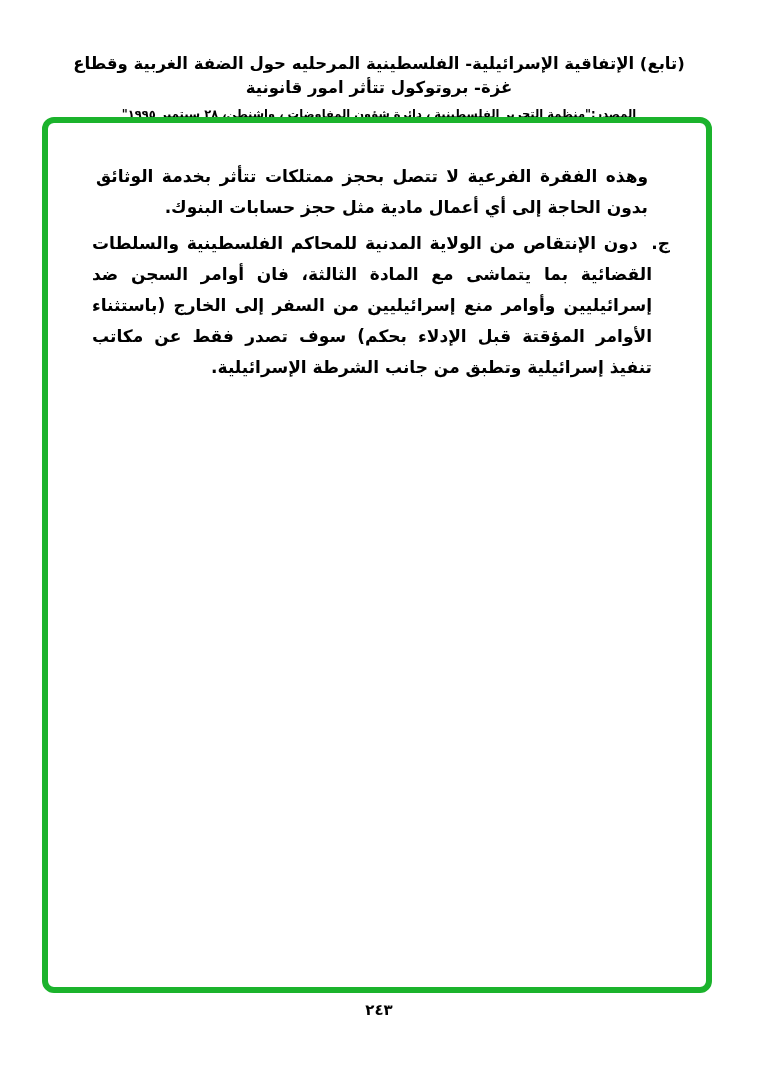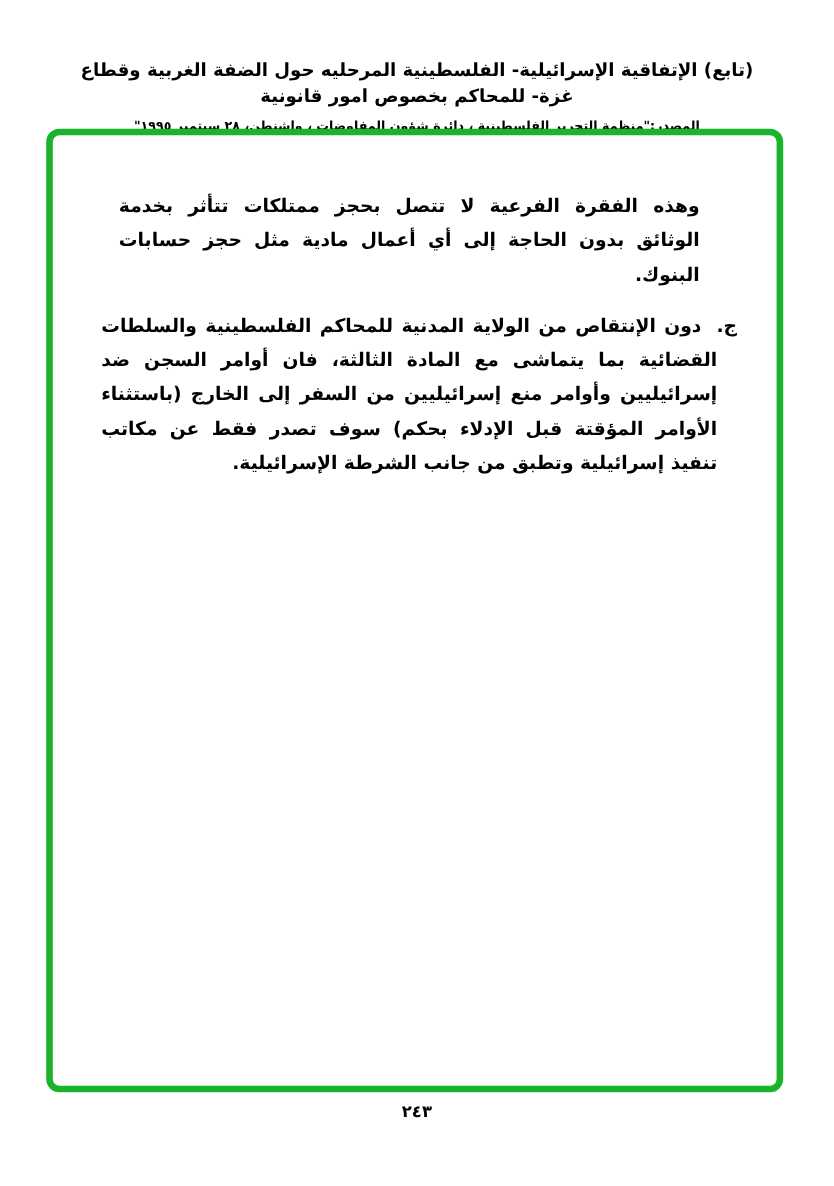--- a/index.html
+++ b/index.html
@@ -26,35 +26,35 @@
     position: absolute; left: 42px; top: 117px;
     width: 670px; height: 876px;
     border: 6px solid #1bb32c; border-radius: 12px;
     background: #ffffff;
   }
   .box-inner {
     padding: 34px 54px 0 44px;
     direction: rtl; text-align: justify;
     font-weight: bold; font-size: 17px; line-height: 31px;
   }
-  .para { margin: 16px; }
+  .para { margin: 4px; }
   .item { margin-top: 5px; text-indent: -18px; }
   .item .clause-label { padding-left: 6px; }
   .footer {
     position: absolute; top: 1001px; left: 0;
     width: 758px; text-align: center;
     font-weight: bold; font-size: 15px;
     letter-spacing: 2px;
   }
 </style>
 </head>
 <body>
 
 <header class="page-header">
-  <div class="header-title">(تابع) الإتفاقية الإسرائيلية- الفلسطينية المرحليه حول الضفة الغربية وقطاع غزة- للمحاكم بخصوص امور قانونية</div>
+  <div class="header-title">(تابع) الإتفاقية الإسرائيلية- الفلسطينية المرحليه حول الضفة الغربية وقطاع غزة- بروتوكول تتأثر امور قانونية</div>
   <div class="header-source">المصدر:"منظمة التحرير الفلسطينية ، دائرة شؤون المفاوضات ، واشنطن، ٢٨ سبتمبر ١٩٩٥"</div>
 </header>
 
 <section class="content-box">
   <div class="box-inner">
     <p class="para">وهذه الفقرة الفرعية لا تتصل بحجز ممتلكات تتأثر بخدمة الوثائق بدون الحاجة إلى أي أعمال مادية مثل حجز حسابات البنوك.</p>
     <p class="item"><span class="clause-label">ج.</span> <span>دون الإنتقاص من الولاية المدنية للمحاكم الفلسطينية والسلطات القضائية بما يتماشى مع المادة الثالثة، فان أوامر السجن ضد إسرائيليين وأوامر منع إسرائيليين من السفر إلى الخارج (باستثناء الأوامر المؤقتة قبل الإدلاء بحكم) سوف تصدر فقط عن مكاتب تنفيذ إسرائيلية وتطبق من جانب الشرطة الإسرائيلية.</span></p>
   </div>
 </section>
 

